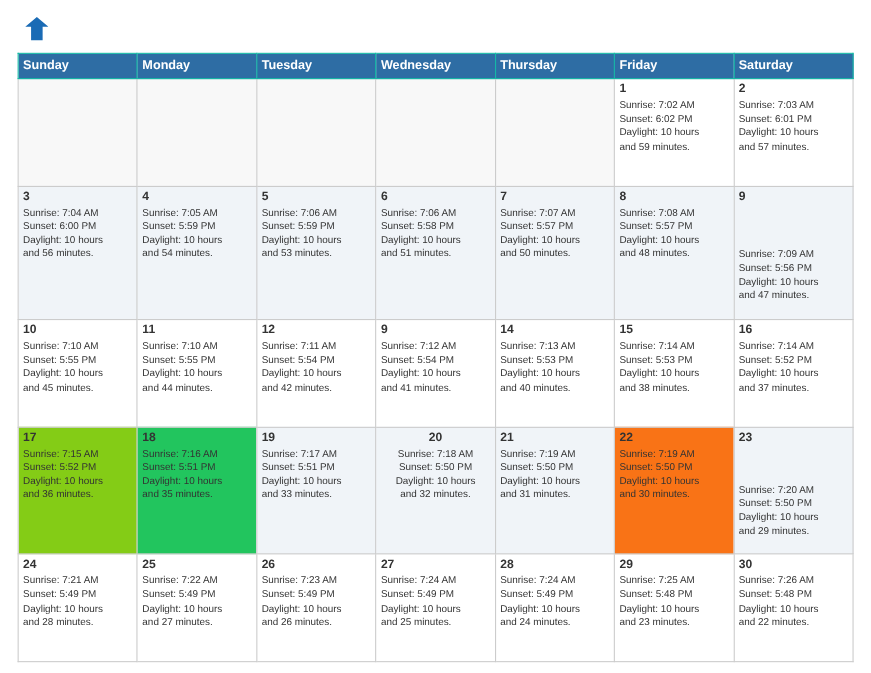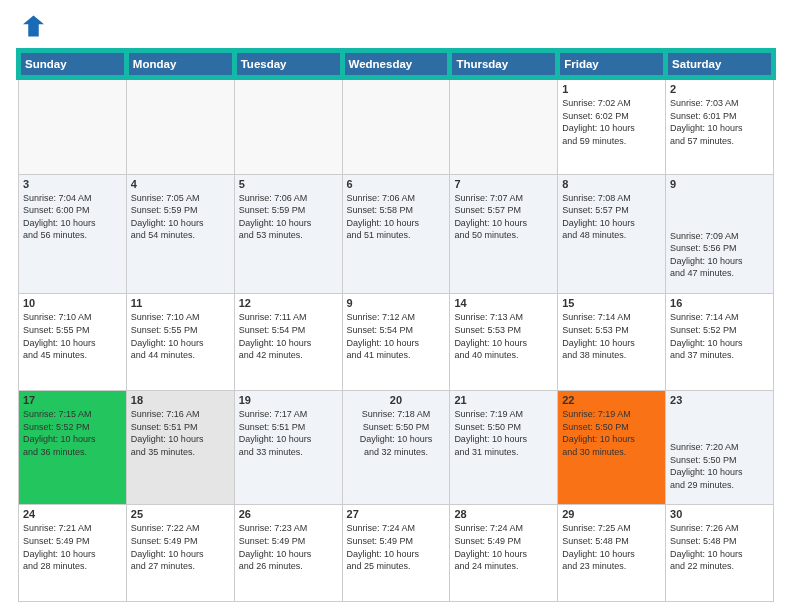--- a/index.html
+++ b/index.html
@@ -59,21 +59,21 @@
       width: 100%;
       table-layout: fixed;
     }
     .calendar th {
       background-color: #2e6da4;
       color: #fff;
       font-size: 11.5px;
       font-weight: bold;
       padding: 5px 4px;
       text-align: left;
-      border: 5px solid #14b8a6;
+      border: 1px solid #14b8a6;
     }
     .calendar td {
       vertical-align: top;
       border: 1px solid #ccc;
       padding: 3px 4px;
       font-size: 9.5px;
       color: #333;
       background: #fff;
       height: 88px;
     }
@@ -245,28 +245,28 @@
           </td>
           <td>
             <span class="day-number">16</span>
             <div class="day-info" style="white-space: pre-line;">Sunrise: 7:14 AM
 Sunset: 5:52 PM
 Daylight: 10 hours
 and 37 minutes.</div>
           </td>
         </tr>
         <tr>
-          <td style="background: #22c55e;">
+          <td style="background: #84cc16;">
             <span class="day-number">17</span>
             <div class="day-info" style="white-space: pre-line;">Sunrise: 7:15 AM
 Sunset: 5:52 PM
 Daylight: 10 hours
 and 36 minutes.</div>
           </td>
-          <td style="background: #e5e5e5;">
+          <td style="background: #22c55e;">
             <span class="day-number">18</span>
             <div class="day-info" style="white-space: pre-line;">Sunrise: 7:16 AM
 Sunset: 5:51 PM
 Daylight: 10 hours
 and 35 minutes.</div>
           </td>
           <td style="background: rgb(240, 244, 248);">
             <span class="day-number">19</span>
             <div class="day-info" style="white-space: pre-line;">Sunrise: 7:17 AM
 Sunset: 5:51 PM

